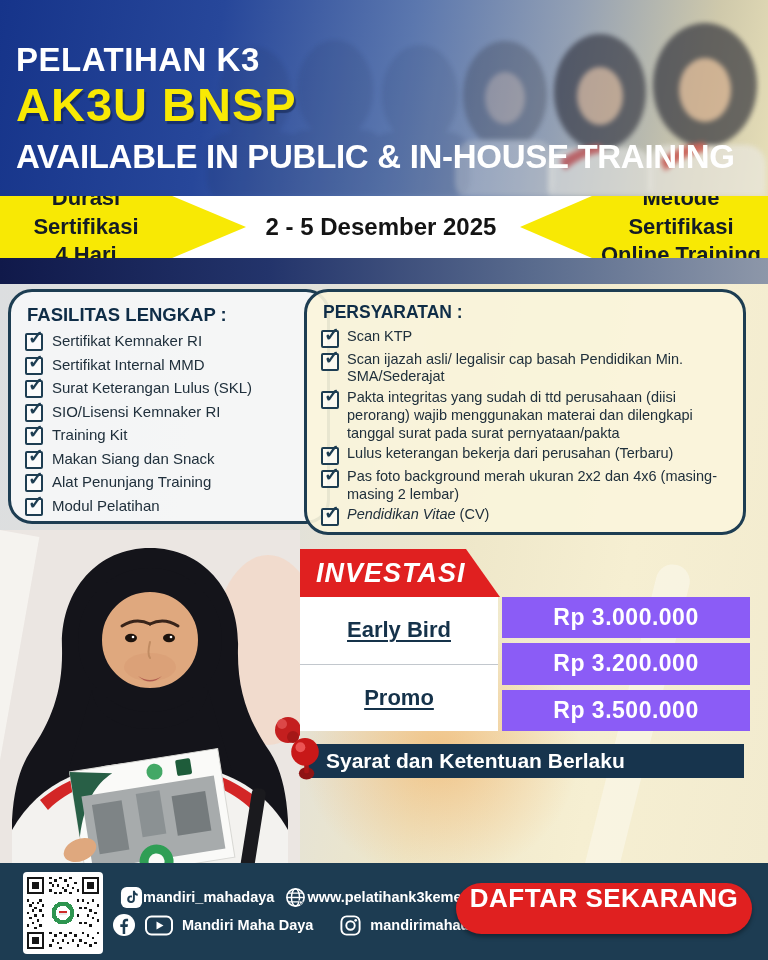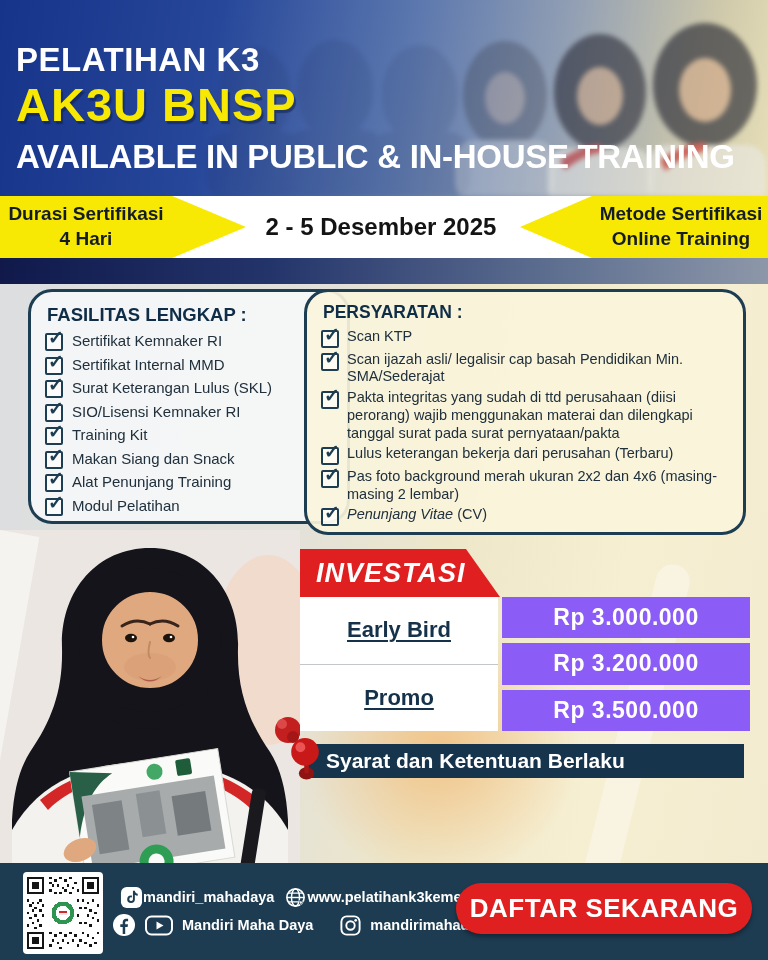--- a/index.html
+++ b/index.html
@@ -16,21 +16,21 @@
   .h-line2{color:#f8e904;font-size:47px;font-weight:800;letter-spacing:1px;
            text-shadow:2px 3px 1px rgba(12,28,66,.5);}
   .h-line3{color:#ffffff;font-size:33px;font-weight:700;letter-spacing:-.3px;margin-top:7px;}
 
   
   .banner{left:0;top:196px;width:768px;height:62px;background:#ffffff;}
   .banner-yellow{position:absolute;top:0;height:62px;background:#f8e904;display:flex;
                  flex-direction:column;justify-content:center;box-sizing:border-box;}
   .banner-left{left:0;width:246px;clip-path:polygon(0 0,70% 0,100% 50%,70% 100%,0 100%);padding-right:74px;}
   .banner-right{right:0;width:248px;clip-path:polygon(0 50%,29% 0,100% 0,100% 100%,29% 100%);padding-left:74px;}
-  .banner-yellow div{text-align:center;font-size:19px;font-weight:800;color:#141c26;line-height:1.3;}
+  .banner-yellow div{text-align:center;font-size:22px;font-weight:800;color:#141c26;line-height:1.3;}
   .banner-date{position:absolute;left:246px;right:252px;top:0;height:62px;display:flex;
                align-items:center;justify-content:center;font-size:24px;font-weight:800;color:#141414;}
 
   .navy-strip{left:0;top:258px;width:768px;height:26px;
     background:linear-gradient(90deg,#10194a 0%,#23346b 35%,#5a6c8e 70%,#8d97a9 100%);}
 
   
   .mid{left:0;top:284px;width:768px;height:581px;
     background:linear-gradient(100deg,#dcdee0 0%,#e2e1da 38%,#eee7c9 58%,#f6efd2 78%,#f2ebcf 100%);}
   .glow-orange{left:300px;top:620px;width:280px;height:260px;pointer-events:none;
@@ -39,21 +39,21 @@
     transform:rotate(14deg);border-radius:20px;}
 
   
   .box{border:3px solid #1d3d52;border-radius:24px;box-sizing:border-box;background:rgba(248,249,250,.85);}
   .box-title{font-weight:800;color:#0f2d47;margin:2px 0 5px 2px;}
   .box ul{margin:0;padding:0;list-style:none;}
   .box li{display:flex;align-items:flex-start;color:#20303c;font-weight:500;}
   .cb{width:14px;height:14px;border:2.2px solid #1d3d52;border-radius:2px;position:relative;
       flex:none;margin-top:2px;background:rgba(255,255,255,.6);}
   .cb::after{content:"\2713";position:absolute;left:1px;top:-9px;font-size:19px;font-weight:800;color:#1d3d52;}
-  #box-fasilitas{left:28px;top:289px;width:322px;height:235px;padding:10px 8px 0 14px;}
+  #box-fasilitas{left:8px;top:289px;width:322px;height:235px;padding:10px 8px 0 14px;}
   #box-fasilitas .box-title{font-size:18.5px;}
   #box-fasilitas li{font-size:15px;line-height:1.3;margin:3.5px 0;gap:9px;align-items:center;}
   #box-persyaratan{left:304px;top:289px;width:442px;height:246px;padding:8px 12px 0 14px;
                    background:rgba(250,244,219,.92);}
   #box-persyaratan .box-title{font-size:17.5px;}
   #box-persyaratan li{font-size:14.5px;line-height:1.24;margin:2.5px 0;gap:8px;}
 
   
   #inv-label{left:300px;top:549px;width:200px;height:48px;background:#e02020;
     clip-path:polygon(0 0,83% 0,100% 100%,0 100%);display:flex;align-items:center;
@@ -71,21 +71,21 @@
 
   
   .footer{left:0;top:863px;width:768px;height:97px;background:#1d3c52;}
   #qr{left:23px;top:872px;width:80px;height:82px;background:#fff;border-radius:4px;padding:4px;box-sizing:border-box;}
   .social-row{position:absolute;display:flex;align-items:center;height:26px;}
   #row1{left:120px;top:884px;}
   #row2{left:112px;top:912px;gap:8px;}
   .handle{color:#fff;font-size:14.5px;font-weight:700;white-space:nowrap;}
   .gap{width:10px;}
   #cta{left:456px;top:883px;width:296px;height:51px;background:#e02020;border-radius:26px;display:flex;
-    align-items:center;justify-content:center;color:#fff;font-size:26px;font-weight:800;letter-spacing:.5px;
+    align-items:flex-start;justify-content:center;color:#fff;font-size:26px;font-weight:800;letter-spacing:.5px;
     box-shadow:0 3px 4px rgba(0,0,0,.35);cursor:pointer;}
 </style>
 </head>
 <body>
 
 <div class="poster">
 
   <div class="abs header">
     <svg class="header-art" width="768" height="196" viewBox="0 0 768 196">
       <g opacity=".13" fill="#1e2c52">
@@ -195,21 +195,21 @@
       <li>
           <span class="cb"></span>
           <span>Lulus keterangan bekerja dari perusahan (Terbaru)</span>
         </li>
       <li>
           <span class="cb"></span>
           <span>Pas foto background merah ukuran 2x2 dan 4x6 (masing-masing 2 lembar)</span>
         </li>
       <li>
           <span class="cb"></span>
-          <span><i>Penunjang Vitae</i>&nbsp;<span>(CV)</span></span>
+          <span><i>Pendidikan Vitae</i>&nbsp;<span>(CV)</span></span>
         </li>
     </ul>
   </div>
 
   <svg class="abs" style="left:0;top:530px;" width="300" height="335" viewBox="0 0 300 335">
     <rect width="300" height="335" fill="#ebe6e2"></rect>
     <rect x="-30" y="0" width="70" height="400" fill="#f7f4f1" opacity=".85" transform="rotate(10 0 0)"></rect>
     <ellipse cx="268" cy="120" rx="55" ry="95" fill="#f3d8c8" opacity=".8"></ellipse>
     <circle cx="288" cy="200" r="13" fill="#c41f1f"></circle>
       <circle cx="282" cy="194" r="5" fill="#e05050" opacity=".85"></circle>

